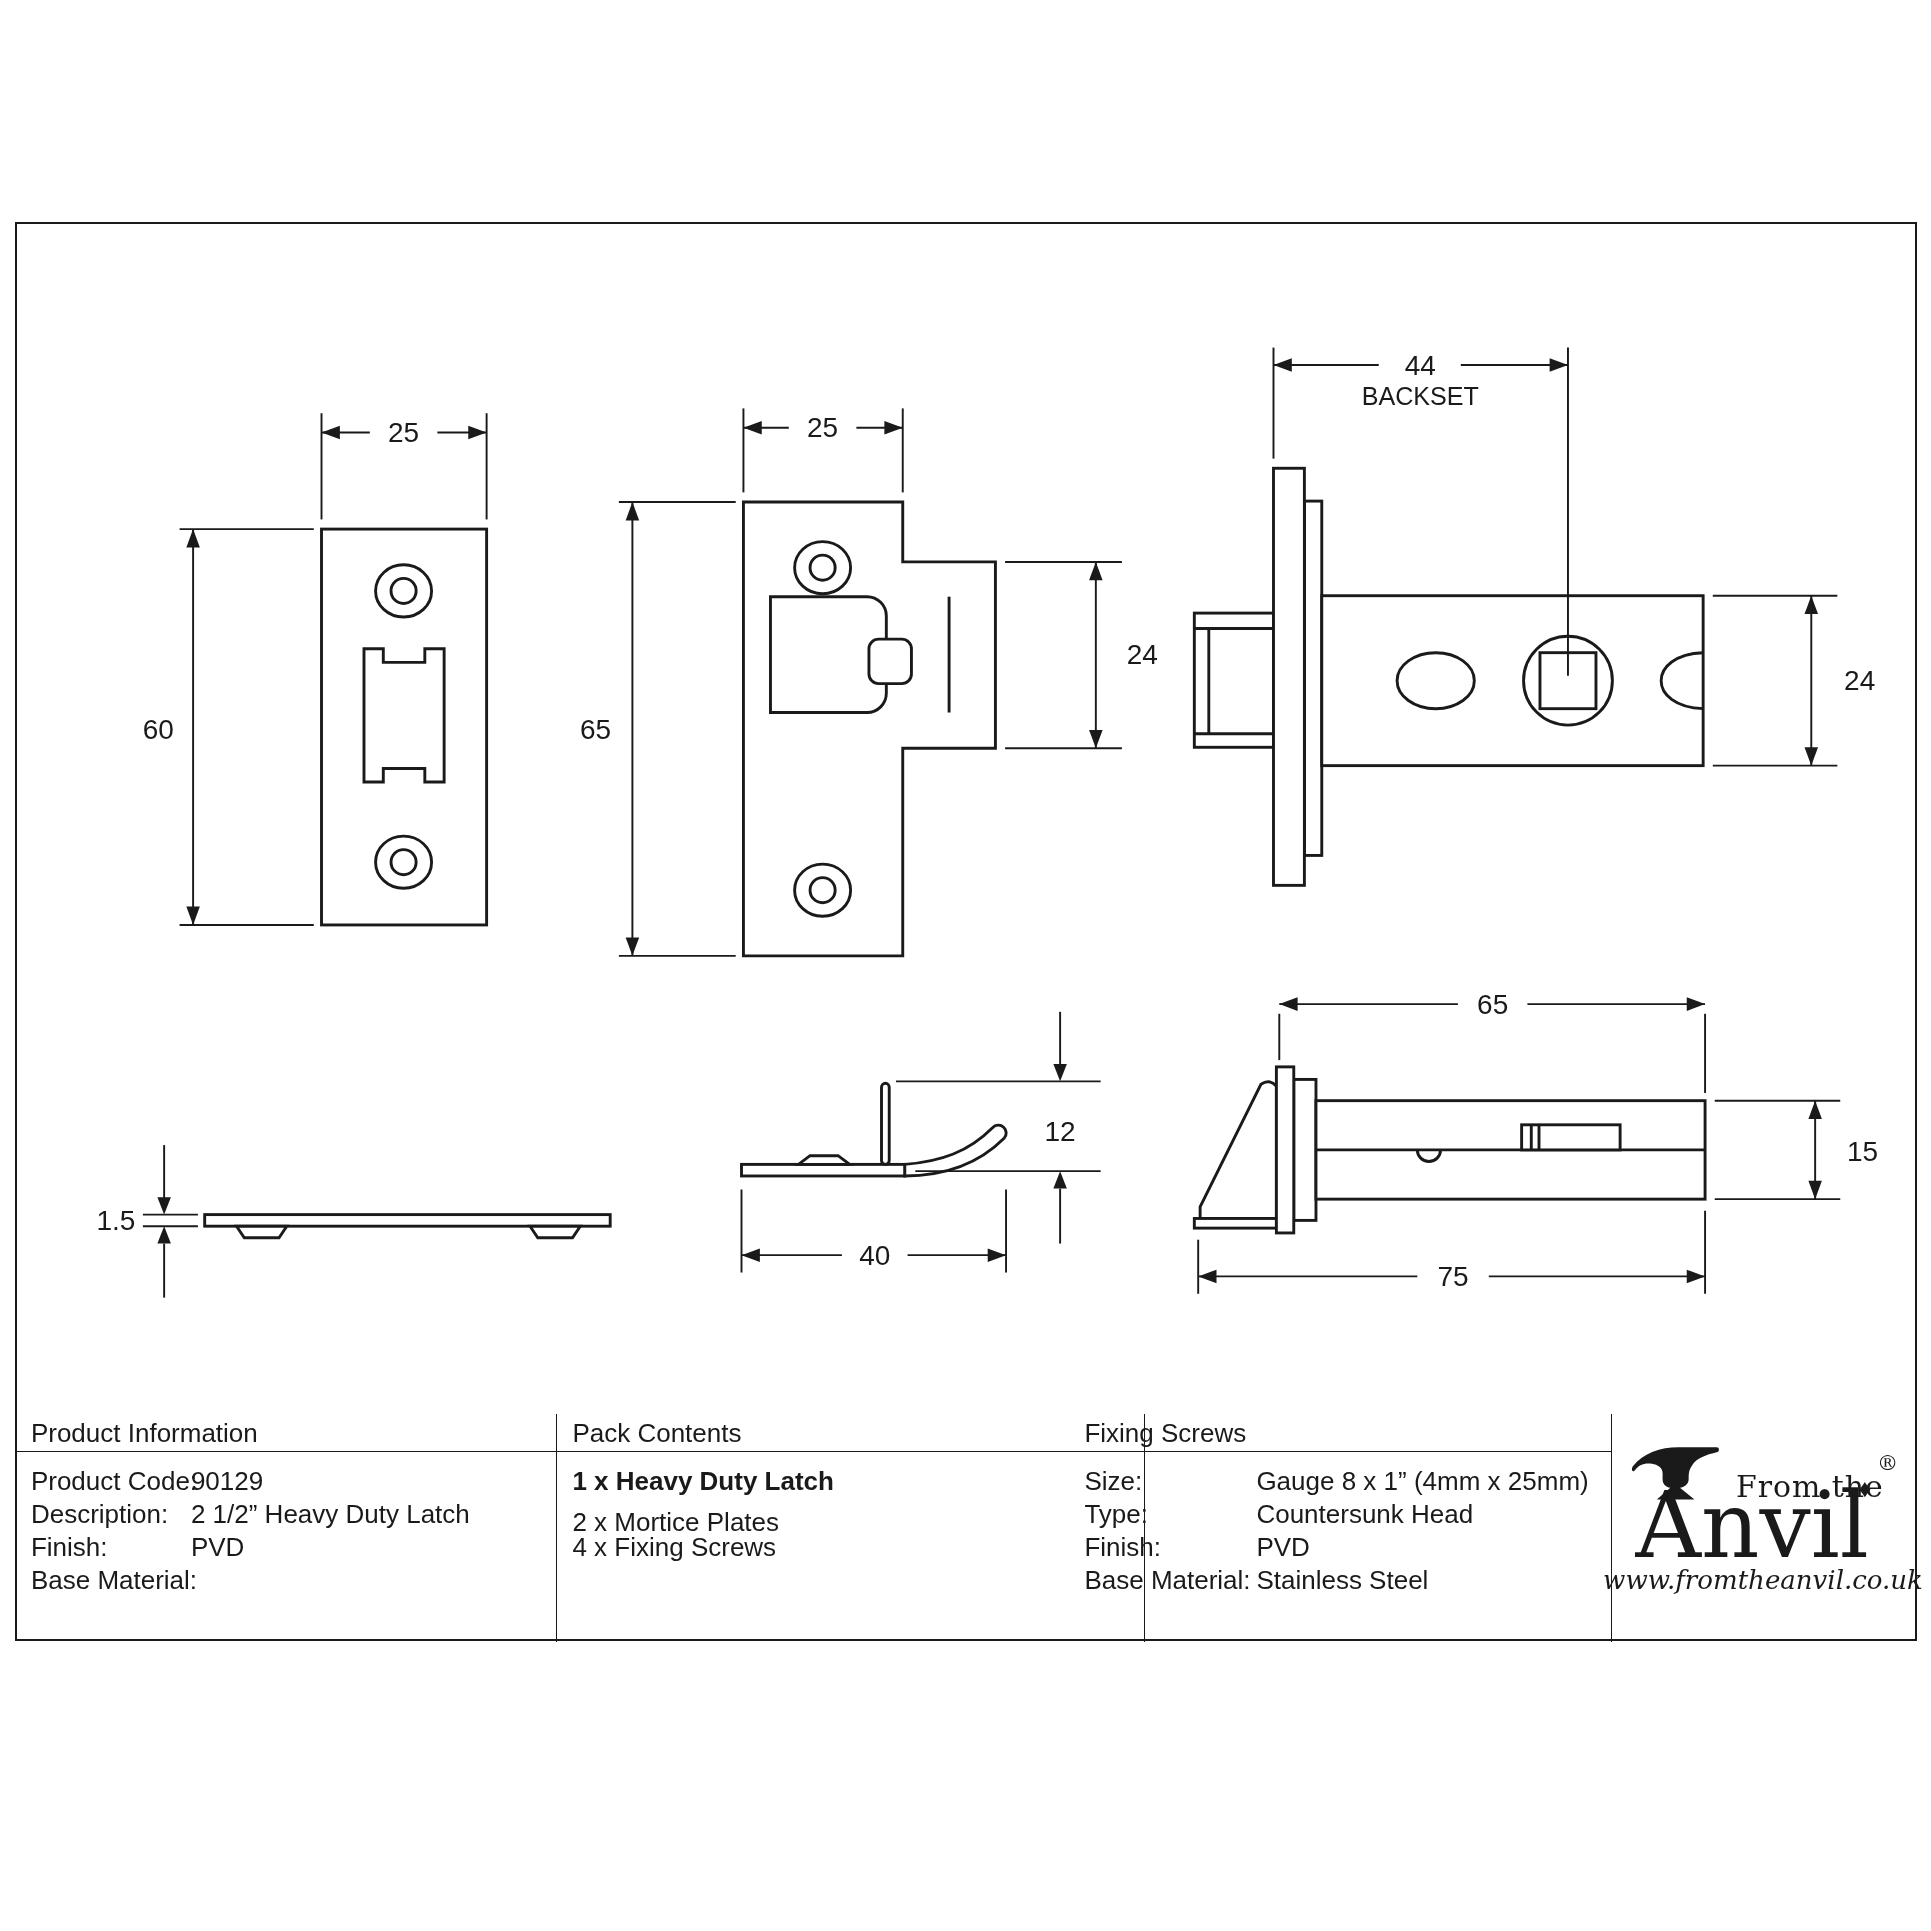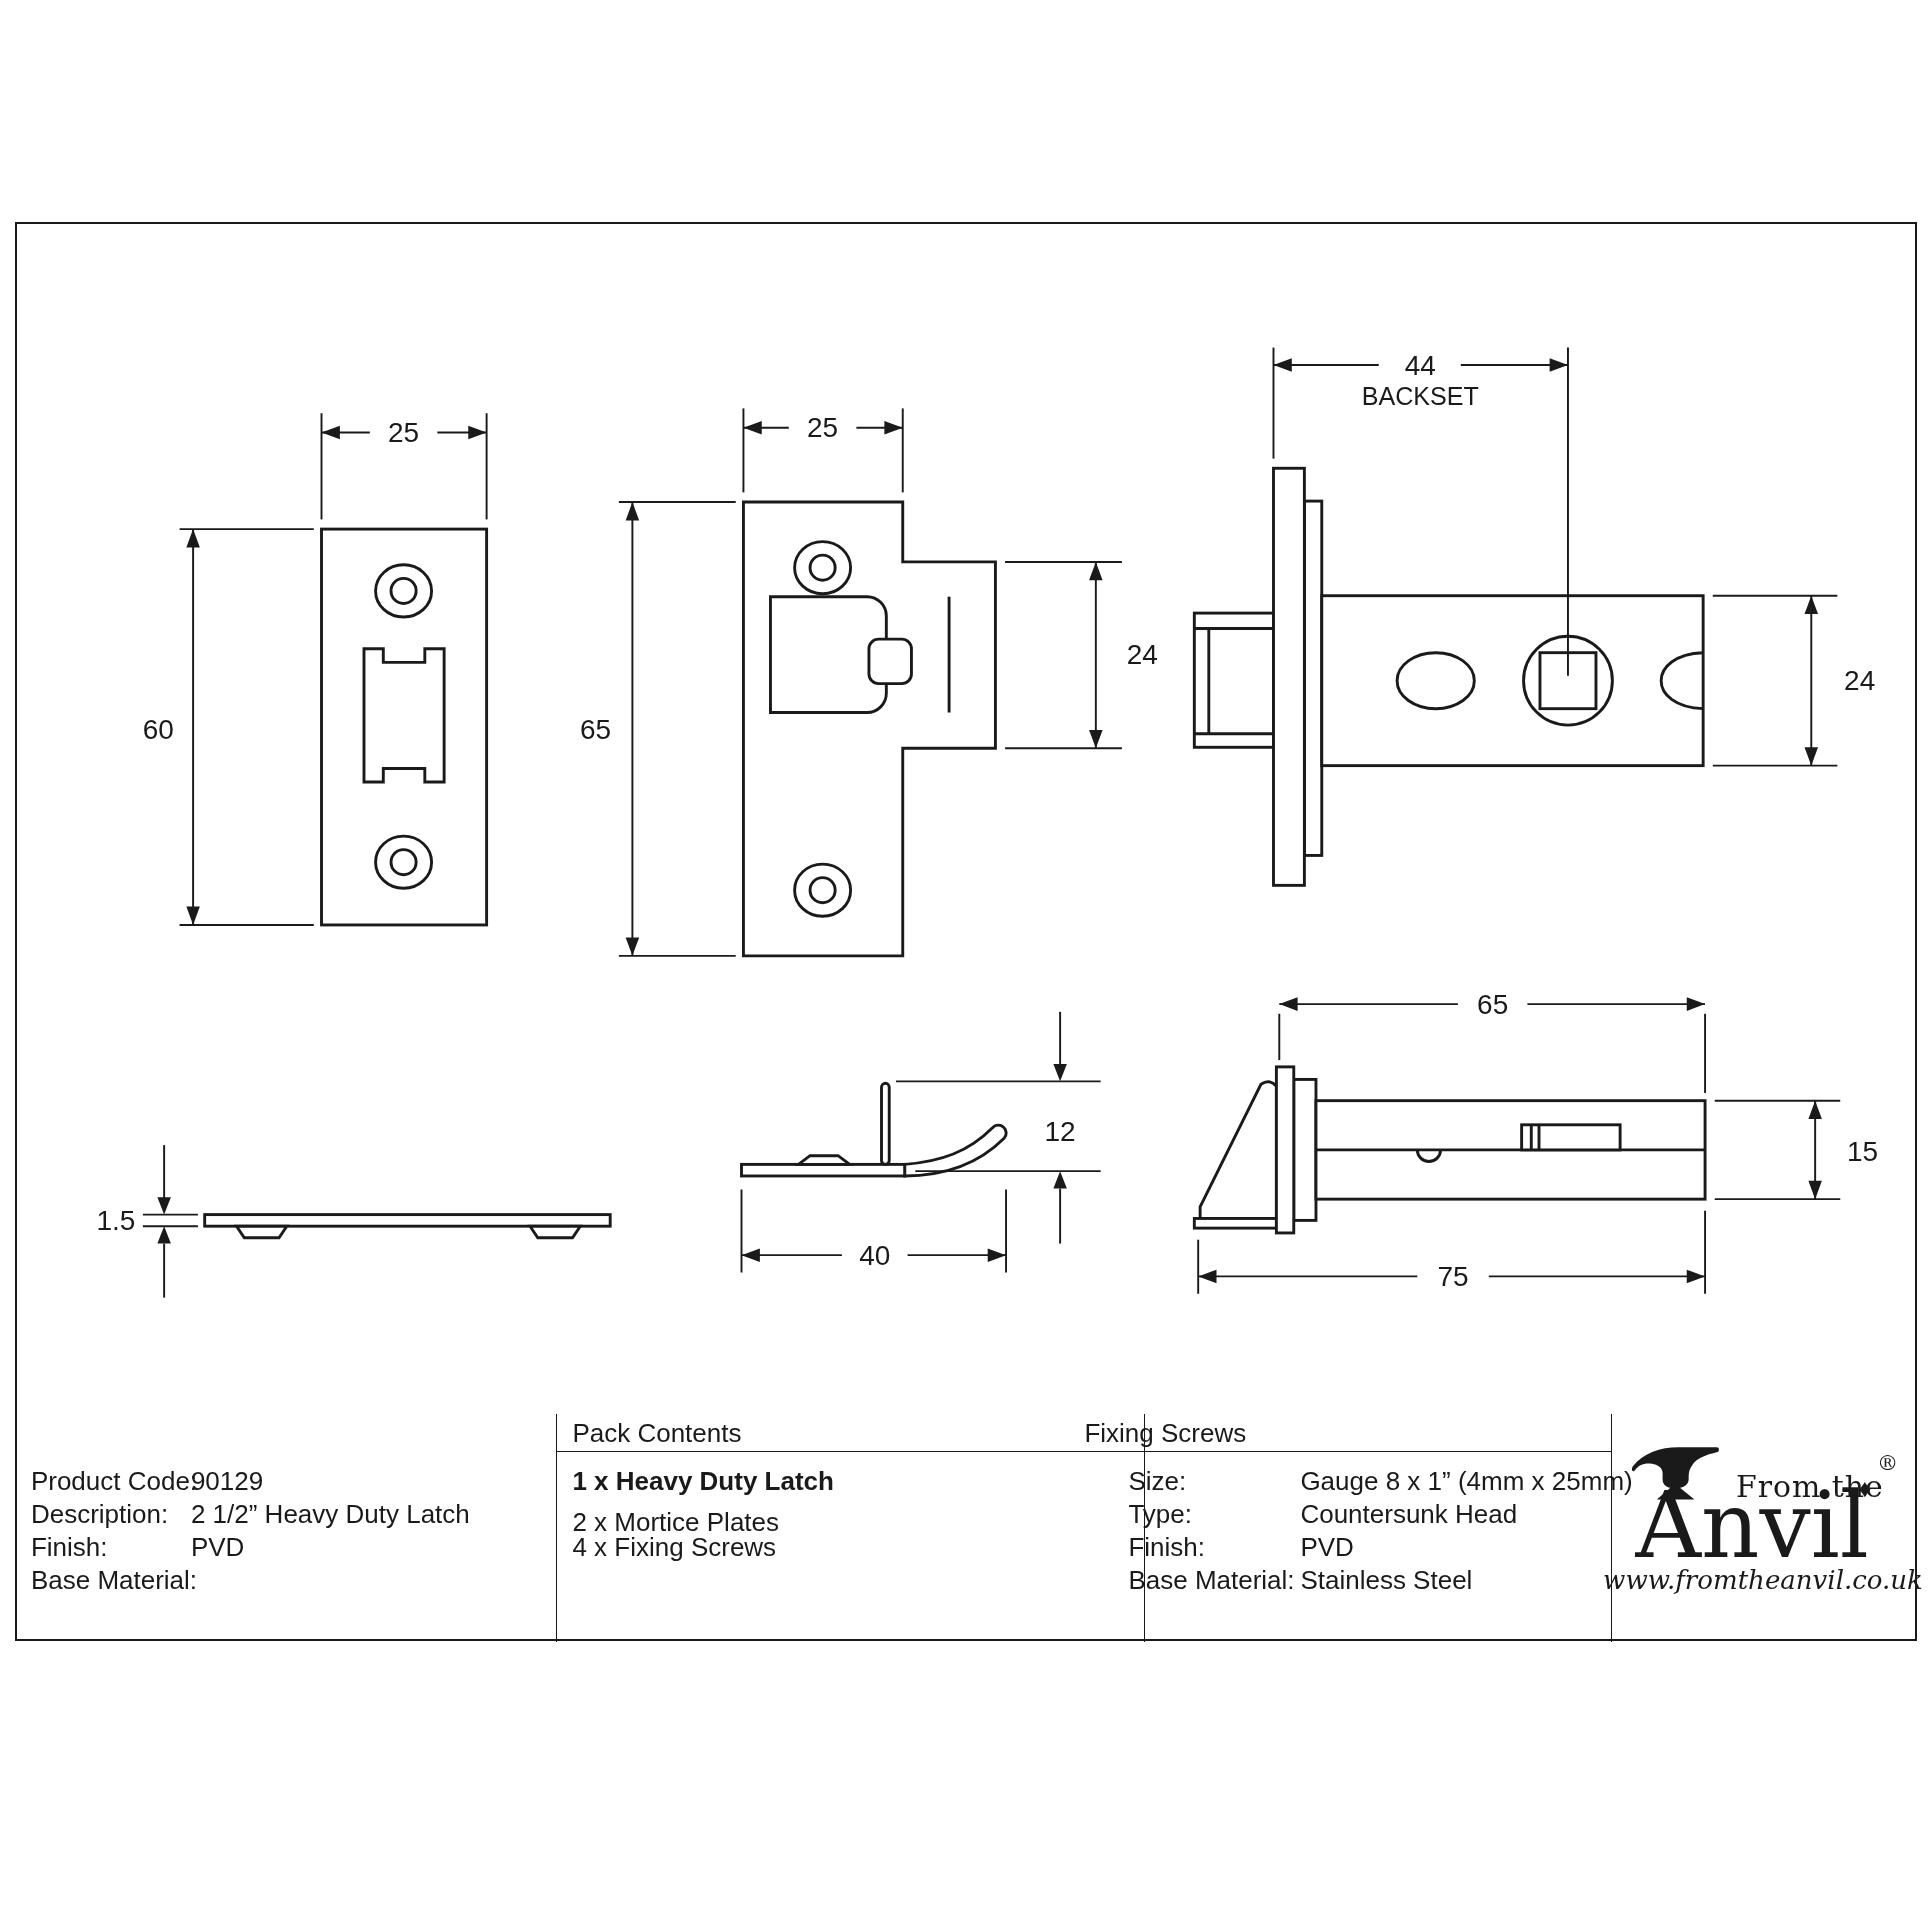--- a/index.html
+++ b/index.html
@@ -10,37 +10,38 @@
   .noteband{position:absolute;left:14.5px;top:1355px;width:1902px;height:59px;
             border-top:2.9px solid #1a1a1a;border-bottom:2.9px solid #1a1a1a;
             box-sizing:border-box;line-height:53px;padding-left:16.4px;font-size:26px;}
   .col{position:absolute;top:1414px;height:228px;box-sizing:border-box;
        border-right:1.9px solid #1a1a1a;}
   .col.last{border-right:none;}
   .hdr{height:37px;line-height:39px;padding-left:16.4px;font-size:26px;
        border-bottom:1.9px solid #1a1a1a;}
   .r{position:absolute;left:16.4px;height:33px;line-height:33px;font-size:26px;white-space:nowrap;}
   .lbl1{display:inline-block;width:160px;}
-  .lbl3{display:inline-block;width:172px;margin-left:44px;}
+  .lbl3{display:inline-block;width:172px;}
   svg text{font-family:"Liberation Sans", sans-serif;fill:#1a1a1a;}
   svg .serif{font-family:"DejaVu Serif","Liberation Serif",serif;}
   .shape{fill:#ffffff;stroke:#1a1a1a;stroke-width:3;}
   .thin{fill:none;stroke:#1a1a1a;stroke-width:2;}
   .dimtxt{font-size:29px;}
   .ah{fill:#1a1a1a;stroke:none;}
 </style>
 </head>
 <body>
 
 <div class="page">
 
   <div class="frame"></div>
 
 
   <div class="col" style="left:14.5px;width:542px;">
+    <div class="hdr">Product Information</div>
     <div class="r" style="top:51px;">
       <span class="lbl1">Product Code:</span><span>90129</span>
     </div>
     <div class="r" style="top:84px;">
       <span class="lbl1">Description:</span><span>2 1/2” Heavy Duty Latch</span>
     </div>
     <div class="r" style="top:117px;">
       <span class="lbl1">Finish:</span><span>PVD</span>
     </div>
     <div class="r" style="top:150px;">

